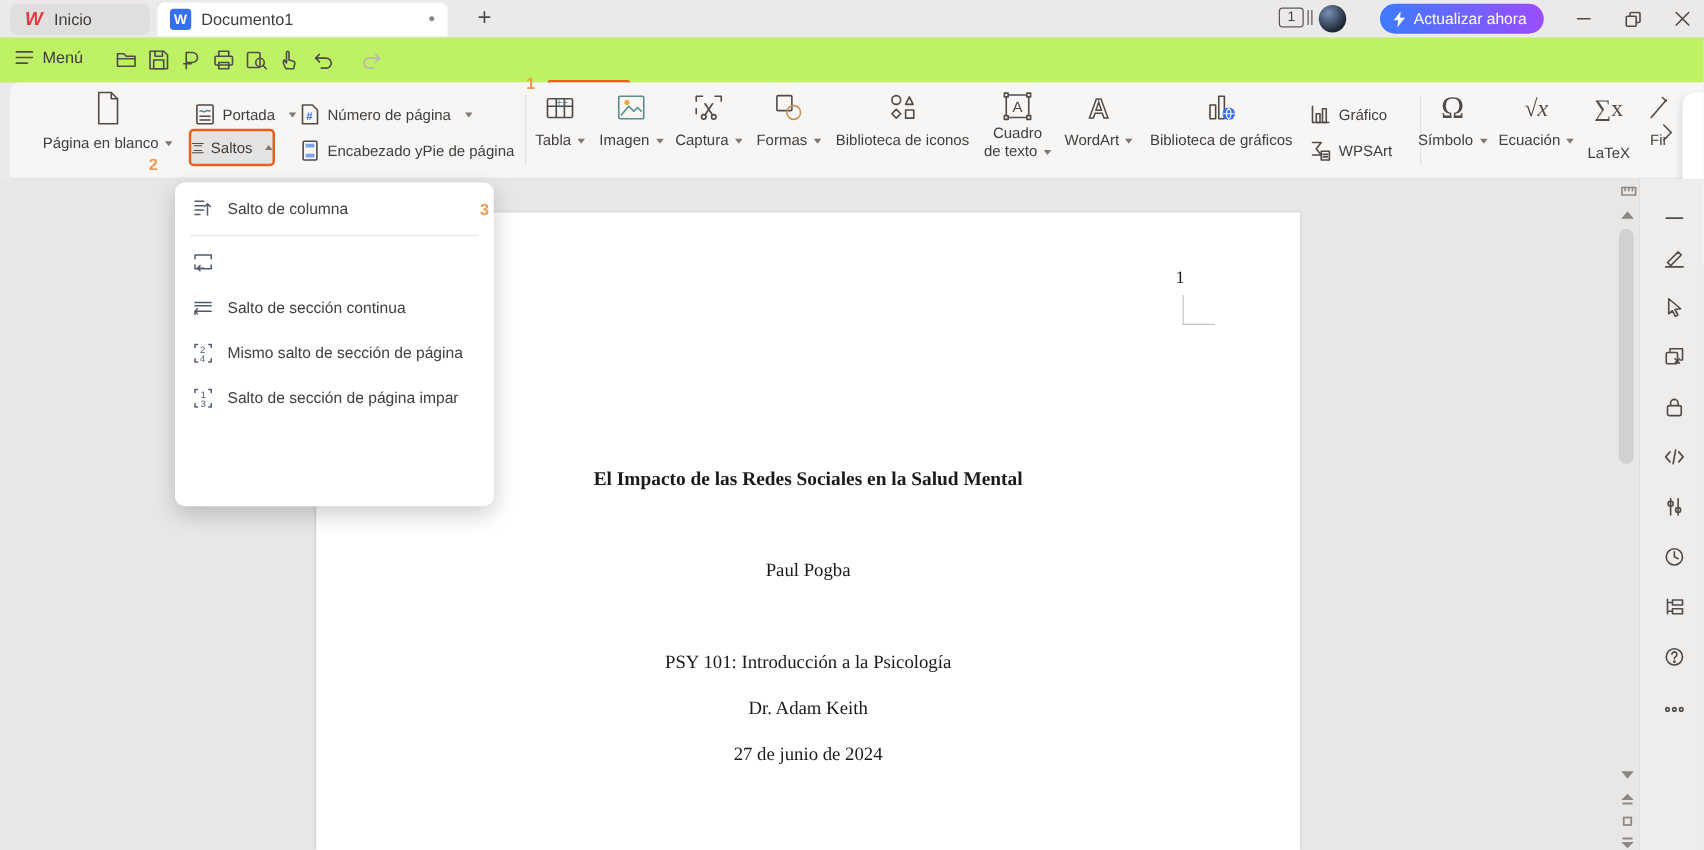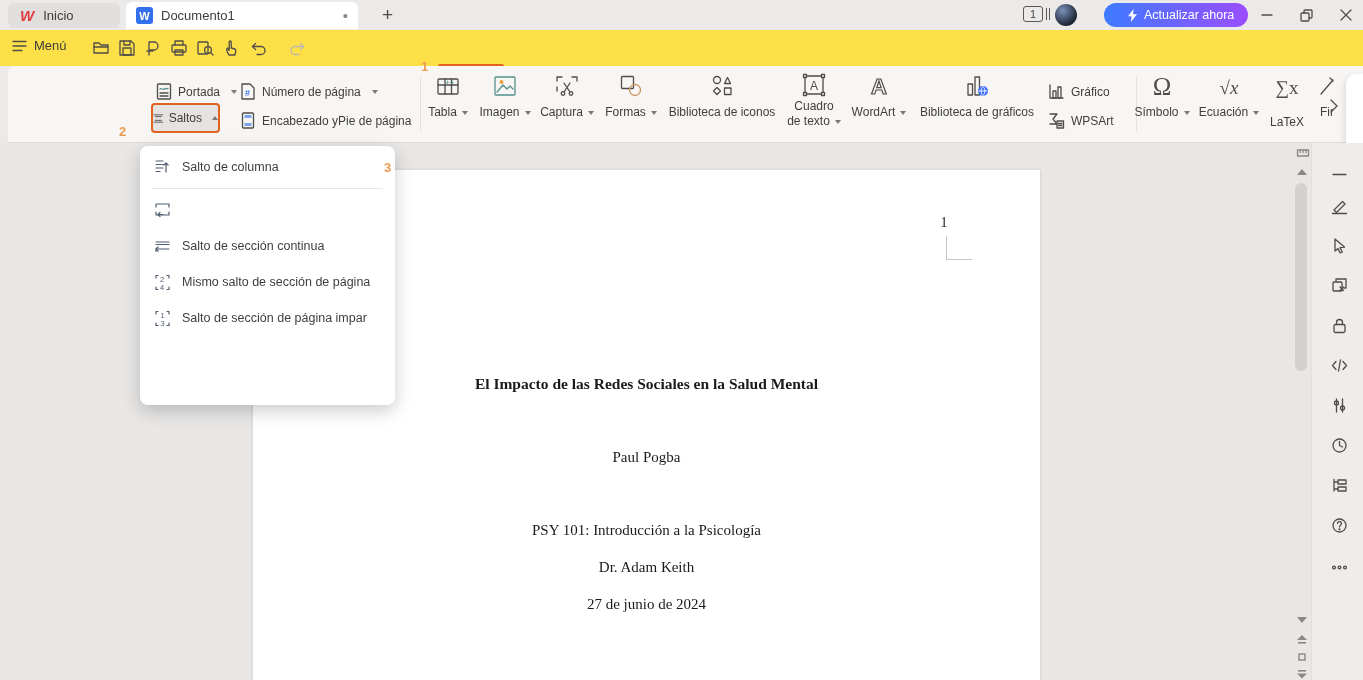--- a/index.html
+++ b/index.html
@@ -18,27 +18,27 @@
   .wdoc { width:17px; height:17px; background:#3370EB; border-radius:3px; color:#fff; font-size:11px;
           font-weight:bold; display:flex; align-items:center; justify-content:center; }
   .dot { margin-left:auto; color:#8a8885; font-size:15px; }
   .newtab { position:absolute; left:382px; top:4px; font-size:19px; color:#4d4b49; }
   .winbadge { position:absolute; left:1023px; top:6px; width:20px; height:16px; border:1.4px solid #5c5a58;
               border-radius:3px; font-size:11px; display:flex; align-items:center; justify-content:center; color:#444; }
   .winbars { position:absolute; left:1046px; top:8px; width:4px; height:12px;
              border-left:1.4px solid #5c5a58; border-right:1.4px solid #5c5a58; }
   .avatar { position:absolute; left:1055px; top:4px; width:22px; height:22px; border-radius:50%;
             background:radial-gradient(circle at 35% 30%, #7a90b8, #1d2736 70%); }
-  .updatebtn { position:absolute; left:1104px; top:3px; height:24px; padding:0 14px 0 23px; border-radius:12px;
+  .updatebtn { position:absolute; left:1104px; top:3px; height:24px; padding:0 14px 0 10px; border-radius:12px;
                background:linear-gradient(90deg,#3D7BFF,#9B4DFF); color:#fff; display:flex; align-items:center;
                gap:6px; font-size:12.5px; }
   .wctl { position:absolute; top:5px; width:20px; height:20px; display:flex; align-items:center; justify-content:center; }
 
   
-  .toolbar { position:absolute; left:0; top:30px; width:1363px; height:36px; background:#fde047; }
+  .toolbar { position:absolute; left:0; top:30px; width:1363px; height:36px; background:#bef264; }
   .vsep { width:1px; background:#D8D6D4; position:absolute; }
   .menu-btn { position:absolute; left:12px; top:8px; display:flex; align-items:center; gap:7px; font-size:13px; }
   .qicon { position:absolute; top:9px; width:18px; height:18px; }
   .cv { display:inline-block; width:0; height:0; border-left:3.5px solid transparent; border-right:3.5px solid transparent;
         border-top:4px solid #7b7875; margin-left:5px; vertical-align:middle; }
   .cv.up { transform:rotate(180deg); }
   .rtab { position:absolute; top:41px; font-size:13px; color:#3f3d3b; white-space:nowrap; }
   .rtab-active-box { position:absolute; left:438px; top:34px; width:66px; height:29px; border:2px solid #E2621F;
                      border-radius:2px; display:flex; align-items:center; justify-content:center; }
   .rtab-active-box span { font-weight:bold; color:#2E6BF0; border-bottom:2.5px solid #2E6BF0; padding:0 2px 2px; }
@@ -230,20 +230,29 @@
     </svg>
   <span class="cv abs" style="left:1272px;top:47px"></span>
   <span class="abs" style="left:1300px;top:39px;letter-spacing:2px;color:#4d4b49">•••</span>
   <svg class="qicon" style="left:1338px;top:42px" width="14" height="9" viewBox="0 0 14 9">
       <path d="M1,8 L7,2 L13,8" class="ic"></path>
     </svg>
 </div>
 
 <div class="ribbon">
 
+  <div class="rbtn" style="left:18px;width:120px">
+    <svg width="26" height="30" viewBox="0 0 26 30">
+        <g class="ic">
+          <path d="M6,2 H16 L21,7 V27 H6 Z"></path>
+          <path d="M16,2 V7 H21"></path>
+        </g>
+      </svg>
+    <div class="blabel"><span>Página en blanco</span><span class="cv"></span></div>
+  </div>
 
   <div class="srow" style="left:148px;top:17px">
     <svg width="16" height="17" viewBox="0 0 16 17">
         <g class="ic">
           <rect x="1.5" y="1" width="13" height="15" rx="1"></rect>
           <path d="M4,6 C5.5,4.5 7,7.5 8.5,6 C10,4.5 11,6.5 12,5.5" stroke="#56908B"></path>
           <path d="M4,10 h8 M4,13 h8"></path>
         </g>
       </svg>
     <span>Portada</span>

